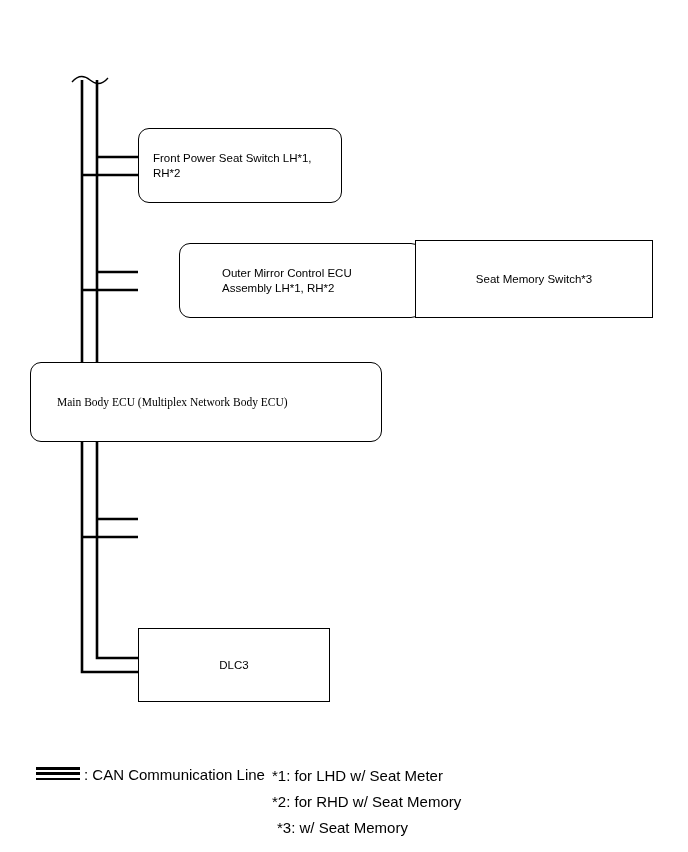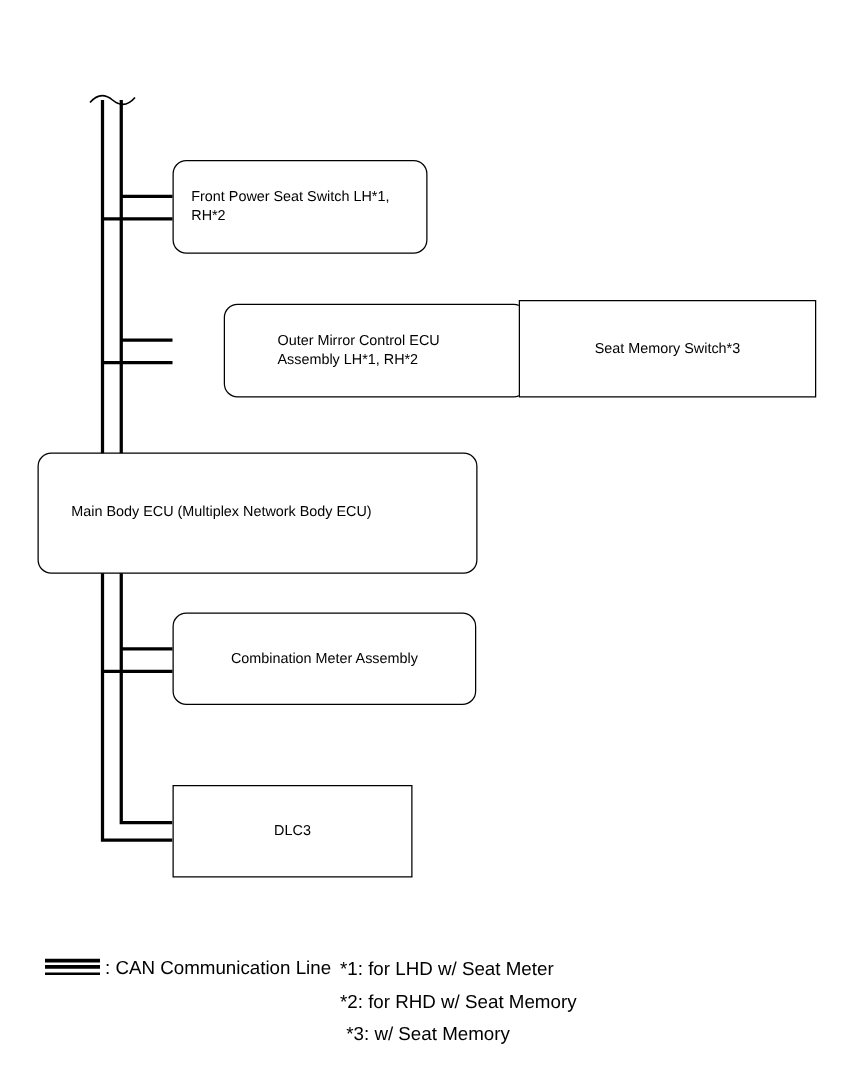--- a/index.html
+++ b/index.html
@@ -116,27 +116,24 @@
 
   <div class="node rounded align-left" style="left:138px; top:128px; width:204px; height:75px; padding-left:14px;">
     <span class="node-label">Front Power Seat Switch LH*1, RH*2</span>
   </div>
 
   <div class="node rounded align-left" style="left:138px; top:243px; width:243px; height:75px; padding-left:42px;margin-left:41px;">
     <span class="node-label">Outer Mirror Control ECU
 Assembly LH*1, RH*2</span>
   </div>
 
-  <div class="node rounded align-left" style="left:30px; top:362px; width:352px; height:97px; padding-left:26px;">
+  <div class="node rounded align-left" style="left:30px; top:362px; width:352px; height:80px; padding-left:26px;font-family:Liberation Serif, serif;">
     <span class="node-label">Main Body ECU (Multiplex Network Body ECU)</span>
   </div>
 
-  <div class="node rounded align-center" style="left:138px; top:490px; width:243px; height:74px;">
-    <span class="node-label">Combination Meter Assembly</span>
-  </div>
 
   <div class="node square align-center" style="left:138px; top:628px; width:192px; height:74px;">
     <span class="node-label">DLC3</span>
   </div>
 
   <div class="node square align-center" style="left:415px; top:240px; width:238px; height:78px;">
     <span class="node-label">Seat Memory Switch*3</span>
   </div>
 
   <div id="legend-symbol">

